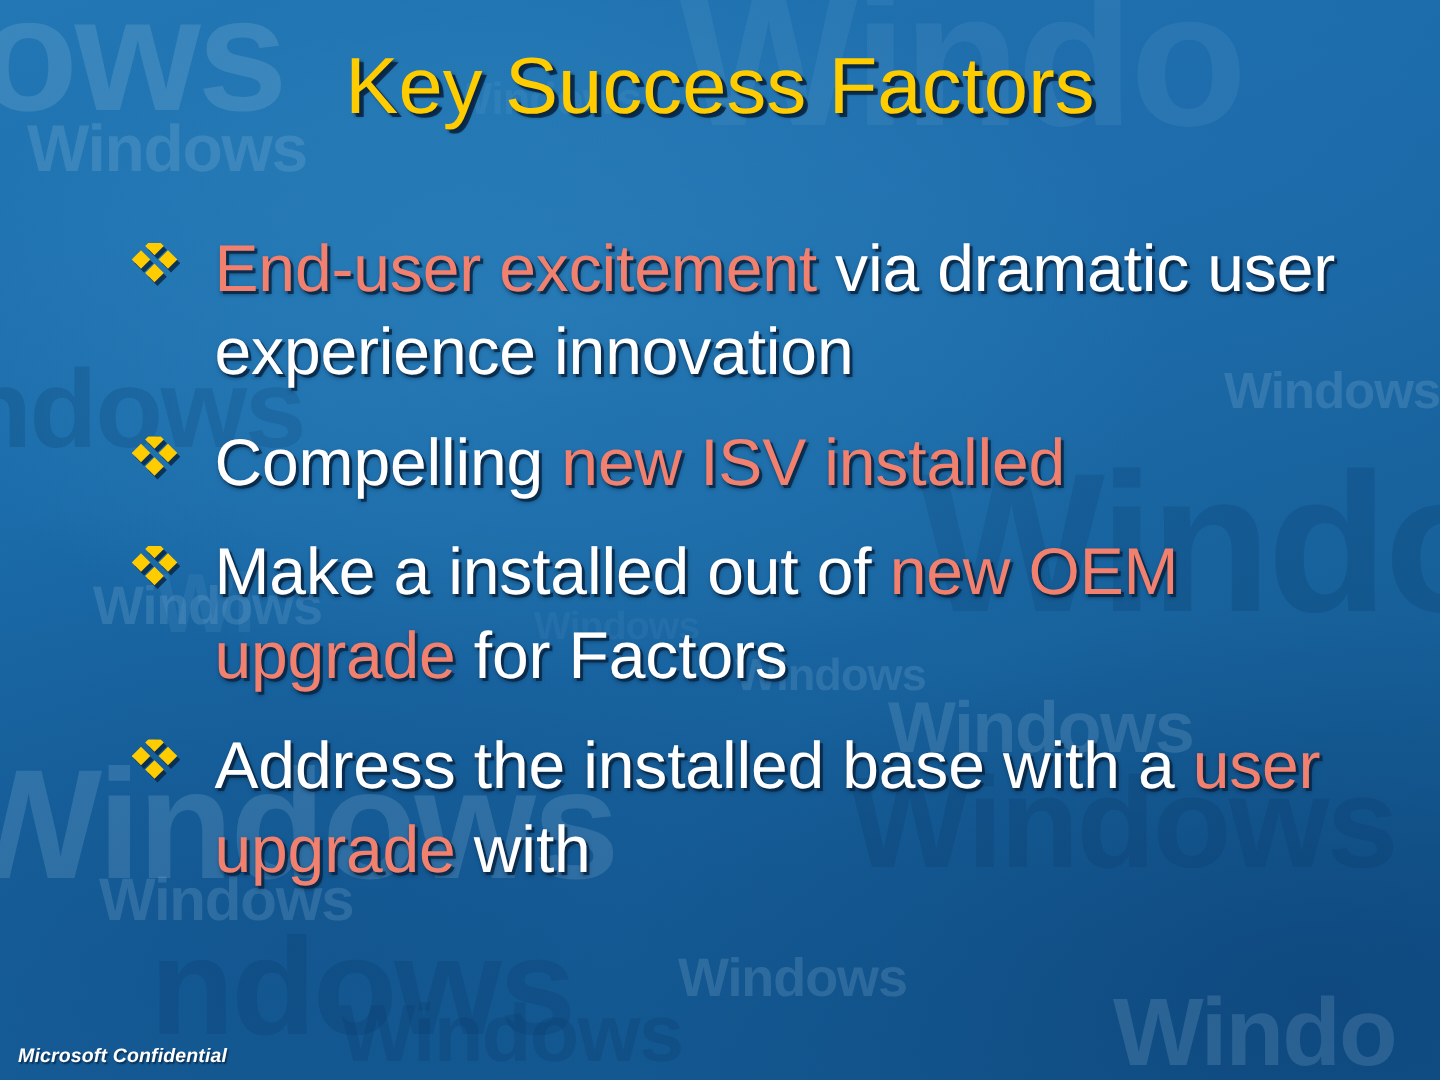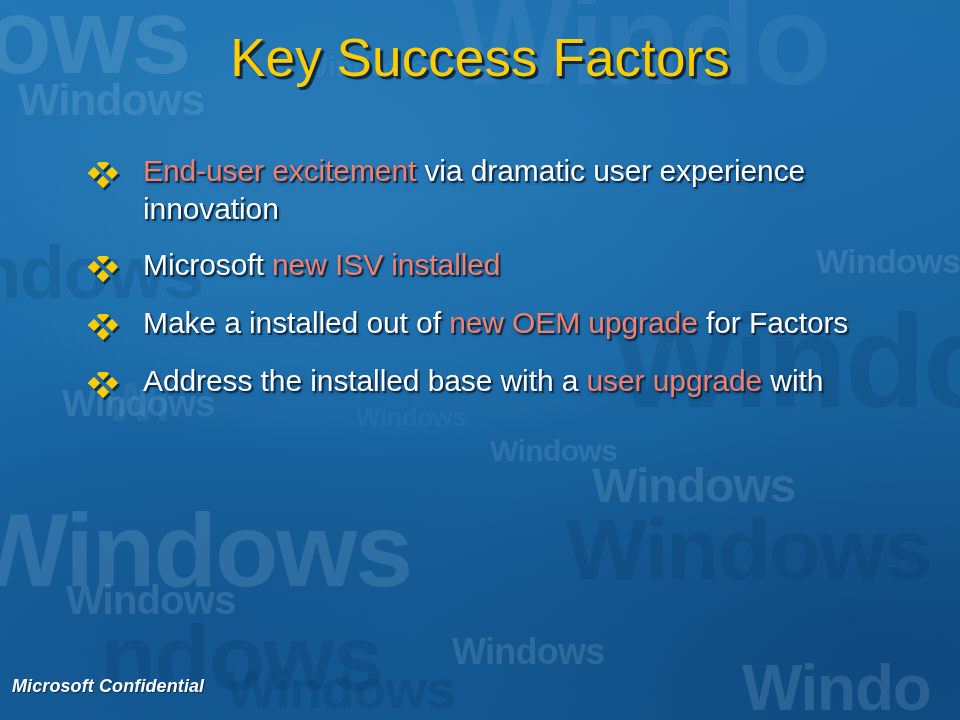--- a/index.html
+++ b/index.html
@@ -84,34 +84,34 @@
   .bullet-marker {
     flex: 0 0 auto;
     width: 55px;
     padding-top: 10px;
     line-height: 0;
   }
   .bullet-marker svg { display: block; }
 
   .bullet-text {
     flex: 1 1 auto;
-    font-size: 30px;
+    font-size: 44px;
     line-height: 1.26;
     color: #ffffff;
     text-shadow: 2px 2px 0 rgba(8,36,66,0.80), 1px 2px 3px rgba(5,25,48,0.6);
     letter-spacing: -0.1px;
   }
   .hl { color: #f2806e; }
 
   
   .footer {
     position: absolute;
     left: 12px;
-    bottom: 23px;
-    font-size: 18px;
+    bottom: 9px;
+    font-size: 13px;
     font-style: italic;
     font-weight: bold;
     color: #ffffff;
     letter-spacing: 0.1px;
     text-shadow: 1px 1px 1px rgba(6,32,60,0.7);
   }
 </style>
 </head>
 <body>
 
@@ -164,21 +164,21 @@
             <polygon points="17,-1.7000000000000002 23.2,4.5 17,10.7 10.8,4.5" fill="rgba(8,36,66,0.82)"></polygon>
             <polygon points="8,7.3 14.2,13.5 8,19.7 1.7999999999999998,13.5" fill="rgba(8,36,66,0.82)"></polygon>
             <polygon points="26,7.3 32.2,13.5 26,19.7 19.8,13.5" fill="rgba(8,36,66,0.82)"></polygon>
             <polygon points="17,16.3 23.2,22.5 17,28.7 10.8,22.5" fill="rgba(8,36,66,0.82)"></polygon>
             <polygon points="15,-4.2 21.2,2 15,8.2 8.8,2" fill="#FFCC00"></polygon>
             <polygon points="6,4.8 12.2,11 6,17.2 -0.20000000000000018,11" fill="#FFCC00"></polygon>
             <polygon points="24,4.8 30.2,11 24,17.2 17.8,11" fill="#FFCC00"></polygon>
             <polygon points="15,13.8 21.2,20 15,26.2 8.8,20" fill="#FFCC00"></polygon>
           </svg>
         </div>
-        <div class="bullet-text"><span>Microsoft </span><span class="hl">new ISV installed</span></div>
+        <div class="bullet-text"><span>Compelling </span><span class="hl">new ISV installed</span></div>
       </div>
       <div class="bullet-row">
         <div class="bullet-marker">
           <svg width="32" height="30" viewBox="0 0 32 30">
             <polygon points="17,-1.7000000000000002 23.2,4.5 17,10.7 10.8,4.5" fill="rgba(8,36,66,0.82)"></polygon>
             <polygon points="8,7.3 14.2,13.5 8,19.7 1.7999999999999998,13.5" fill="rgba(8,36,66,0.82)"></polygon>
             <polygon points="26,7.3 32.2,13.5 26,19.7 19.8,13.5" fill="rgba(8,36,66,0.82)"></polygon>
             <polygon points="17,16.3 23.2,22.5 17,28.7 10.8,22.5" fill="rgba(8,36,66,0.82)"></polygon>
             <polygon points="15,-4.2 21.2,2 15,8.2 8.8,2" fill="#FFCC00"></polygon>
             <polygon points="6,4.8 12.2,11 6,17.2 -0.20000000000000018,11" fill="#FFCC00"></polygon>

